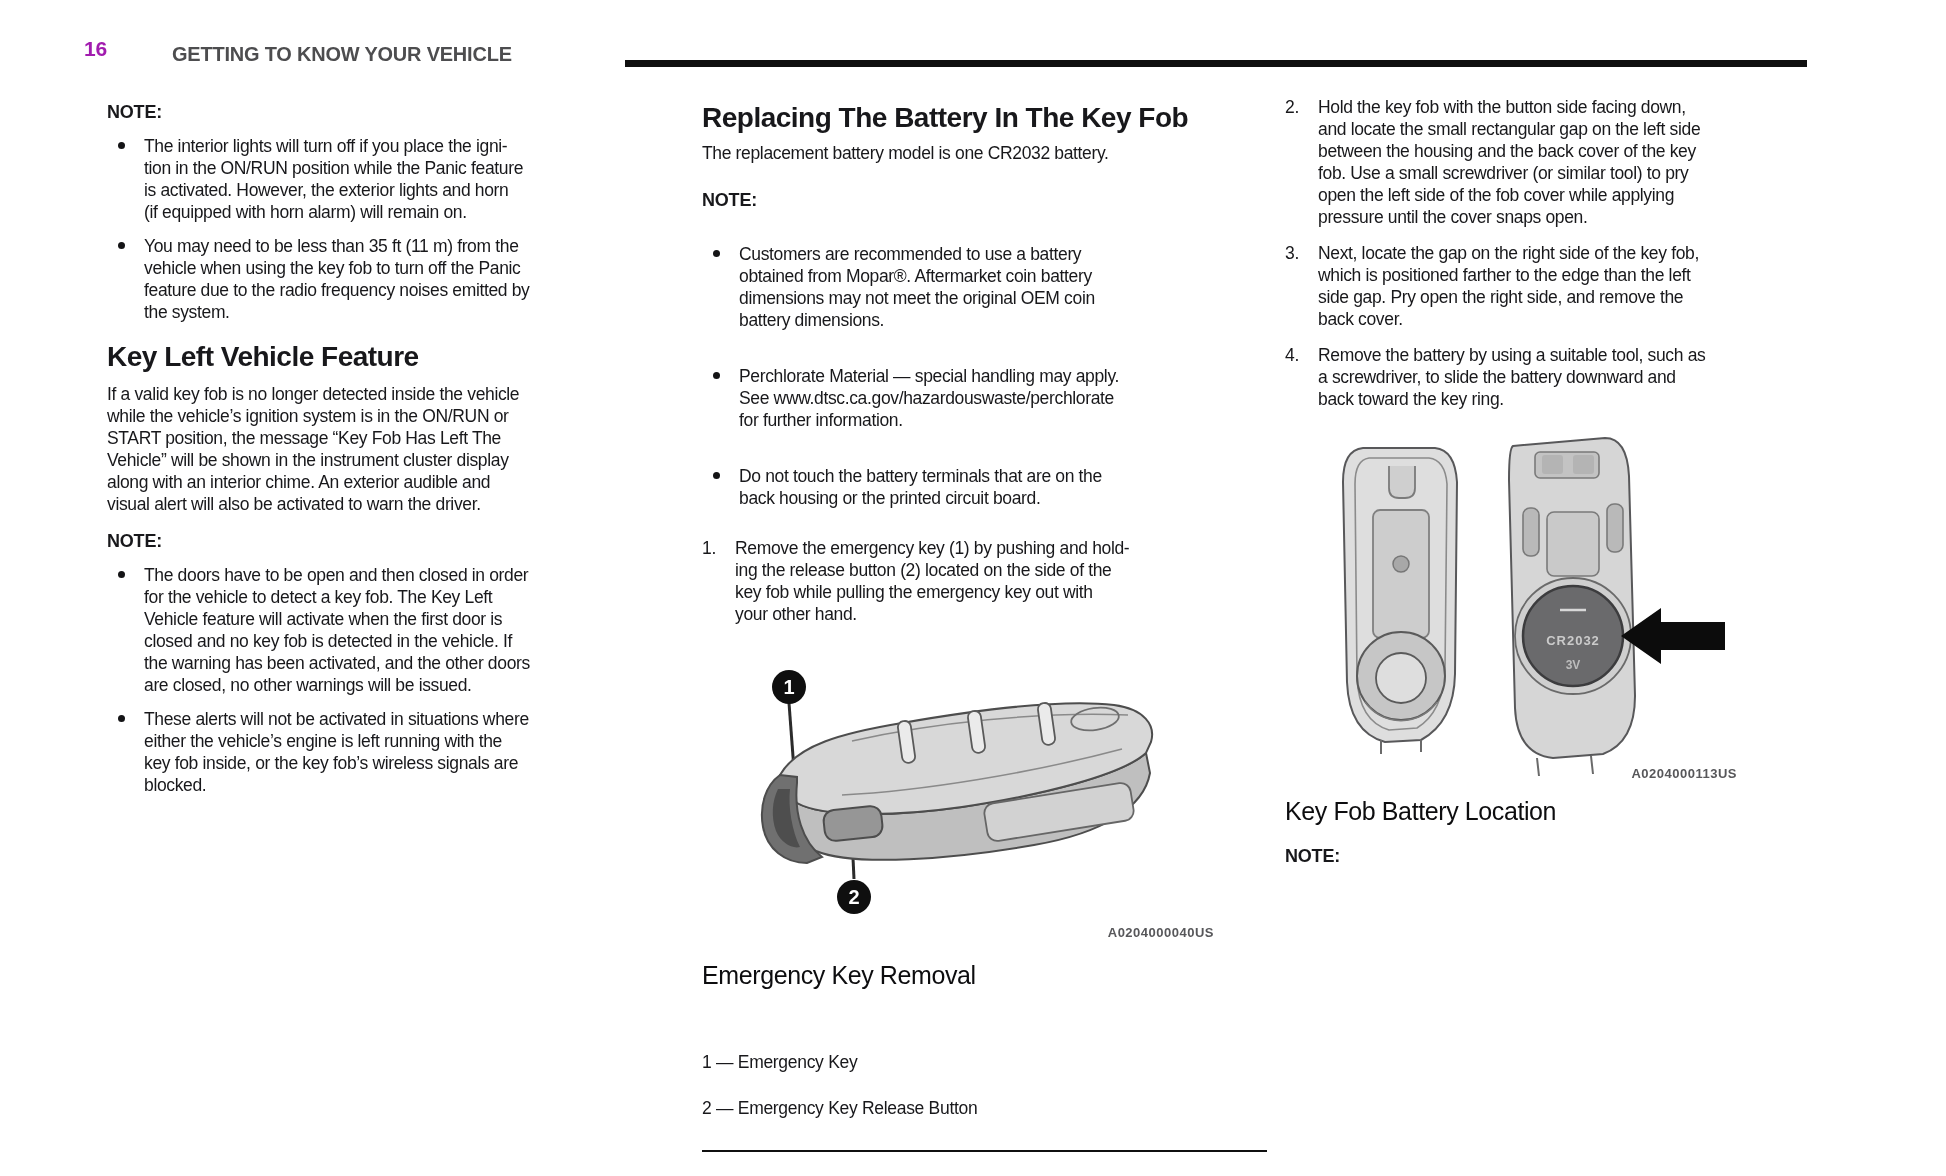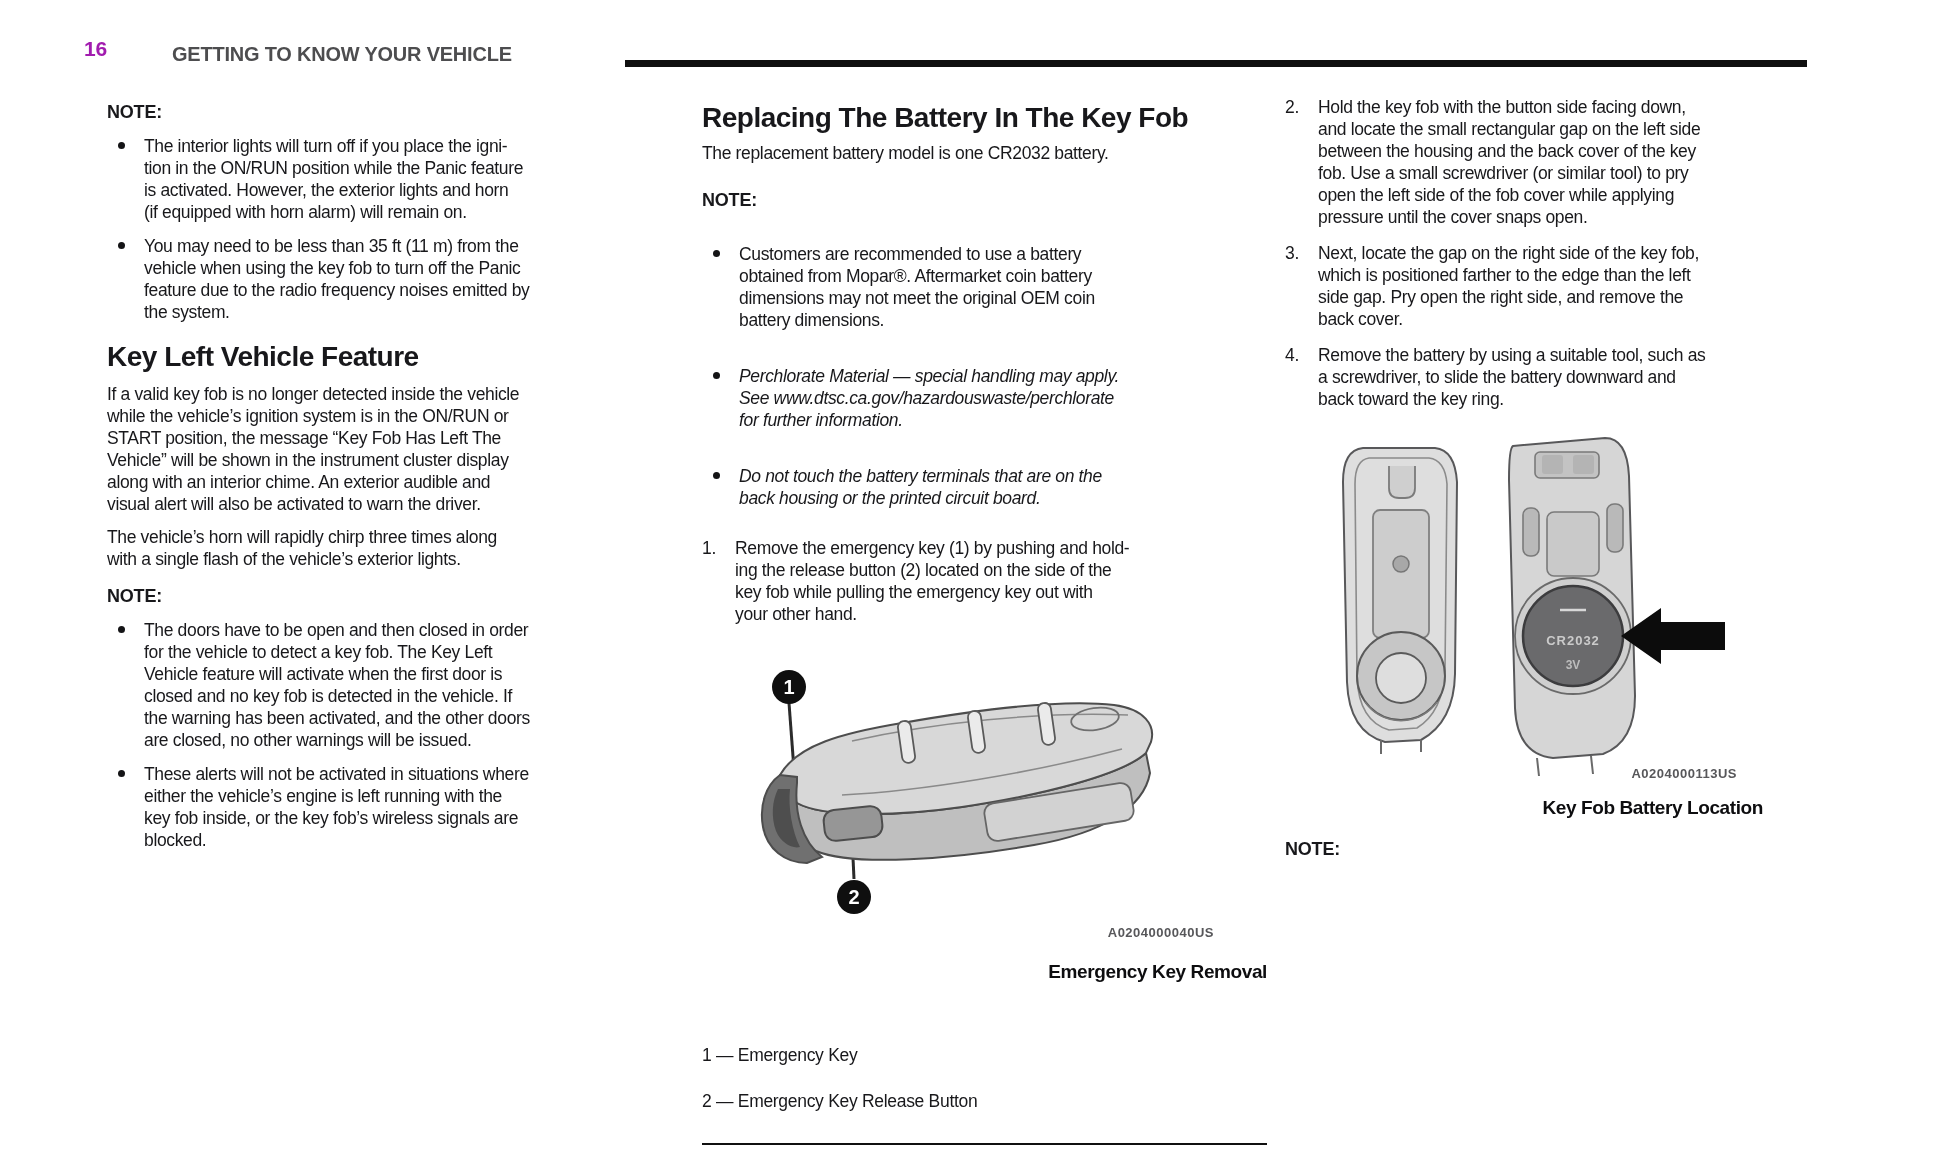--- a/index.html
+++ b/index.html
@@ -29,21 +29,21 @@
   .col-left .bullet-row{margin-top:12px;}
   .col-left .section-heading{margin:18px 0 10px 0;}
   .col-left .para{margin:0 0 11px 0;}
   .col-left .note-label.second{margin-top:16px;}
 
   
   .col-mid .section-heading{margin:6px 0 8px 0;}
   .col-mid .intro{margin:0;}
   .col-mid .note-label{margin:26px 0 0 0;}
   .col-mid .bullet-row{margin-top:32px;}
-  .col-mid .bullet-row + .bullet-row{margin-top:34px;font-style:italic;}
+  .col-mid .bullet-row + .bullet-row{margin-top:34px;}
   .col-mid .step-row{margin-top:28px;}
   .col-mid .figure-wrap{margin-top:20px;}
   .col-mid .figure-caption{margin-top:16px;}
   .col-mid .legend{margin-top:38px;}
 
   
   .col-right .step-row{margin-top:0;margin-bottom:14px;}
   .col-right .figure-wrap{margin-top:4px;}
   .col-right .figure-caption{margin-top:8px;}
   .col-right .note-label{margin:20px 0 2px 0;}
@@ -51,21 +51,21 @@
   .bullet-row{display:flex;}
   .bullet-glyph{flex:0 0 26px;padding-left:11px;}
   .dot{display:inline-block;width:7px;height:7px;border-radius:50%;background:#141416;margin-top:7px;}
   .bullet-text{flex:1;}
 
   .step-row{display:flex;}
   .step-num{flex:0 0 33px;font-size:17.5px;line-height:22px;letter-spacing:-0.35px;}
   .step-text{flex:1;}
 
   .figure-wrap{width:100%;}
-  .figure-caption{text-align:right;font-size:19px;font-weight:bold;letter-spacing:-0.4px;color:#0d0d0f;}
+  .figure-caption{text-align:left;font-size:25px;font-weight:normal;letter-spacing:-0.4px;color:#0d0d0f;}
   .legend{font-size:17.5px;line-height:23px;letter-spacing:-0.3px;white-space:pre-line;}
   .legend-rule{border:none;border-top:2.5px solid #101010;margin:7px 0 0 0;}
 
   .fig-id{font-weight:bold;fill:#57575a;font-size:13px;letter-spacing:0.5px;}
   svg{display:block;}
 </style>
 </head>
 <body>
 
 <div class="page-number">16</div>
@@ -90,22 +90,20 @@
 the system.</div>
   </div>
 
   <div class="section-heading">Key Left Vehicle Feature</div>
   <div class="para body-text">If a valid key fob is no longer detected inside the vehicle
 while the vehicle’s ignition system is in the ON/RUN or
 START position, the message “Key Fob Has Left The
 Vehicle” will be shown in the instrument cluster display
 along with an interior chime. An exterior audible and
 visual alert will also be activated to warn the driver.</div>
-  <div class="para body-text">The vehicle’s horn will rapidly chirp three times along
-with a single flash of the vehicle’s exterior lights.</div>
 
   <div class="note-label second">NOTE:</div>
   <div class="bullet-row">
     <span class="bullet-glyph"><span class="dot"></span></span>
     <div class="bullet-text body-text">The doors have to be open and then closed in order
 for the vehicle to detect a key fob. The Key Left
 Vehicle feature will activate when the first door is
 closed and no key fob is detected in the vehicle. If
 the warning has been activated, and the other doors
 are closed, no other warnings will be issued.</div>

